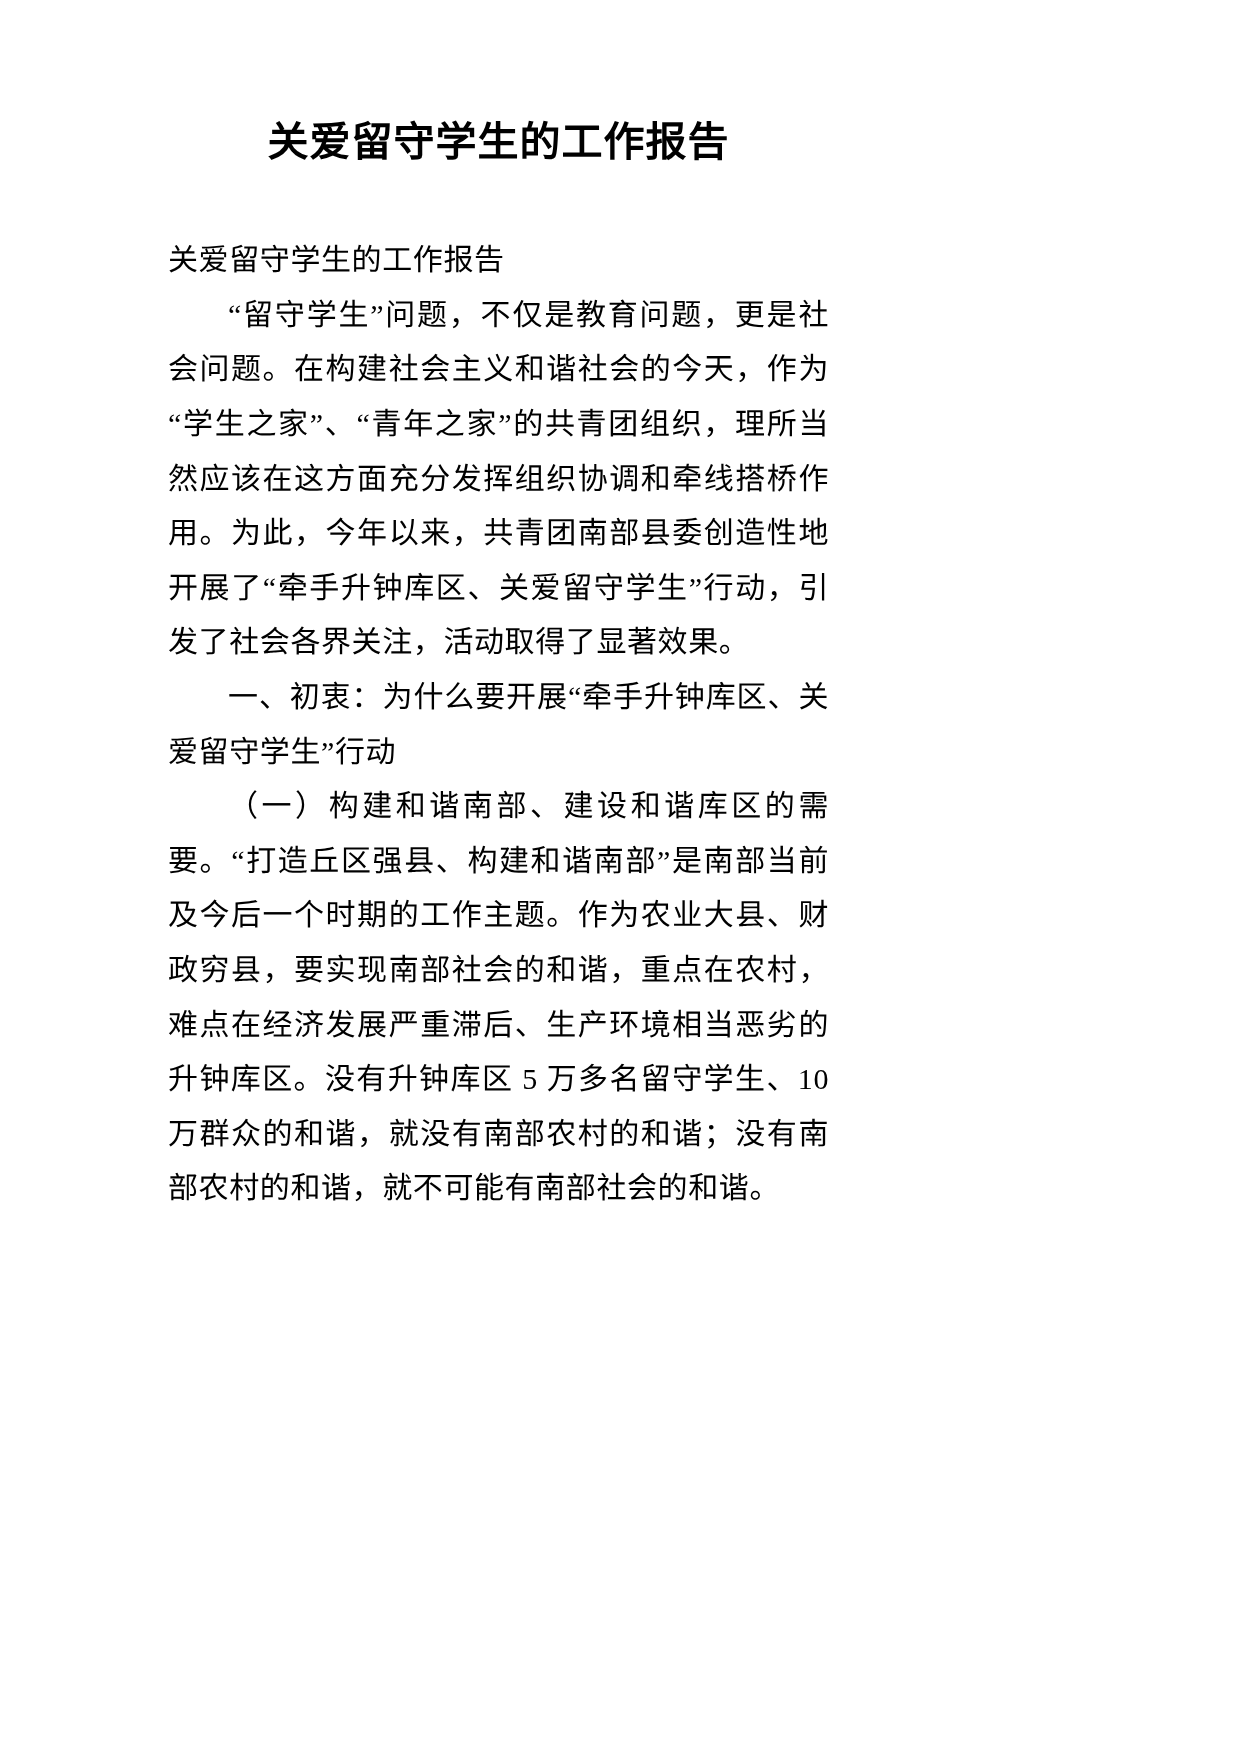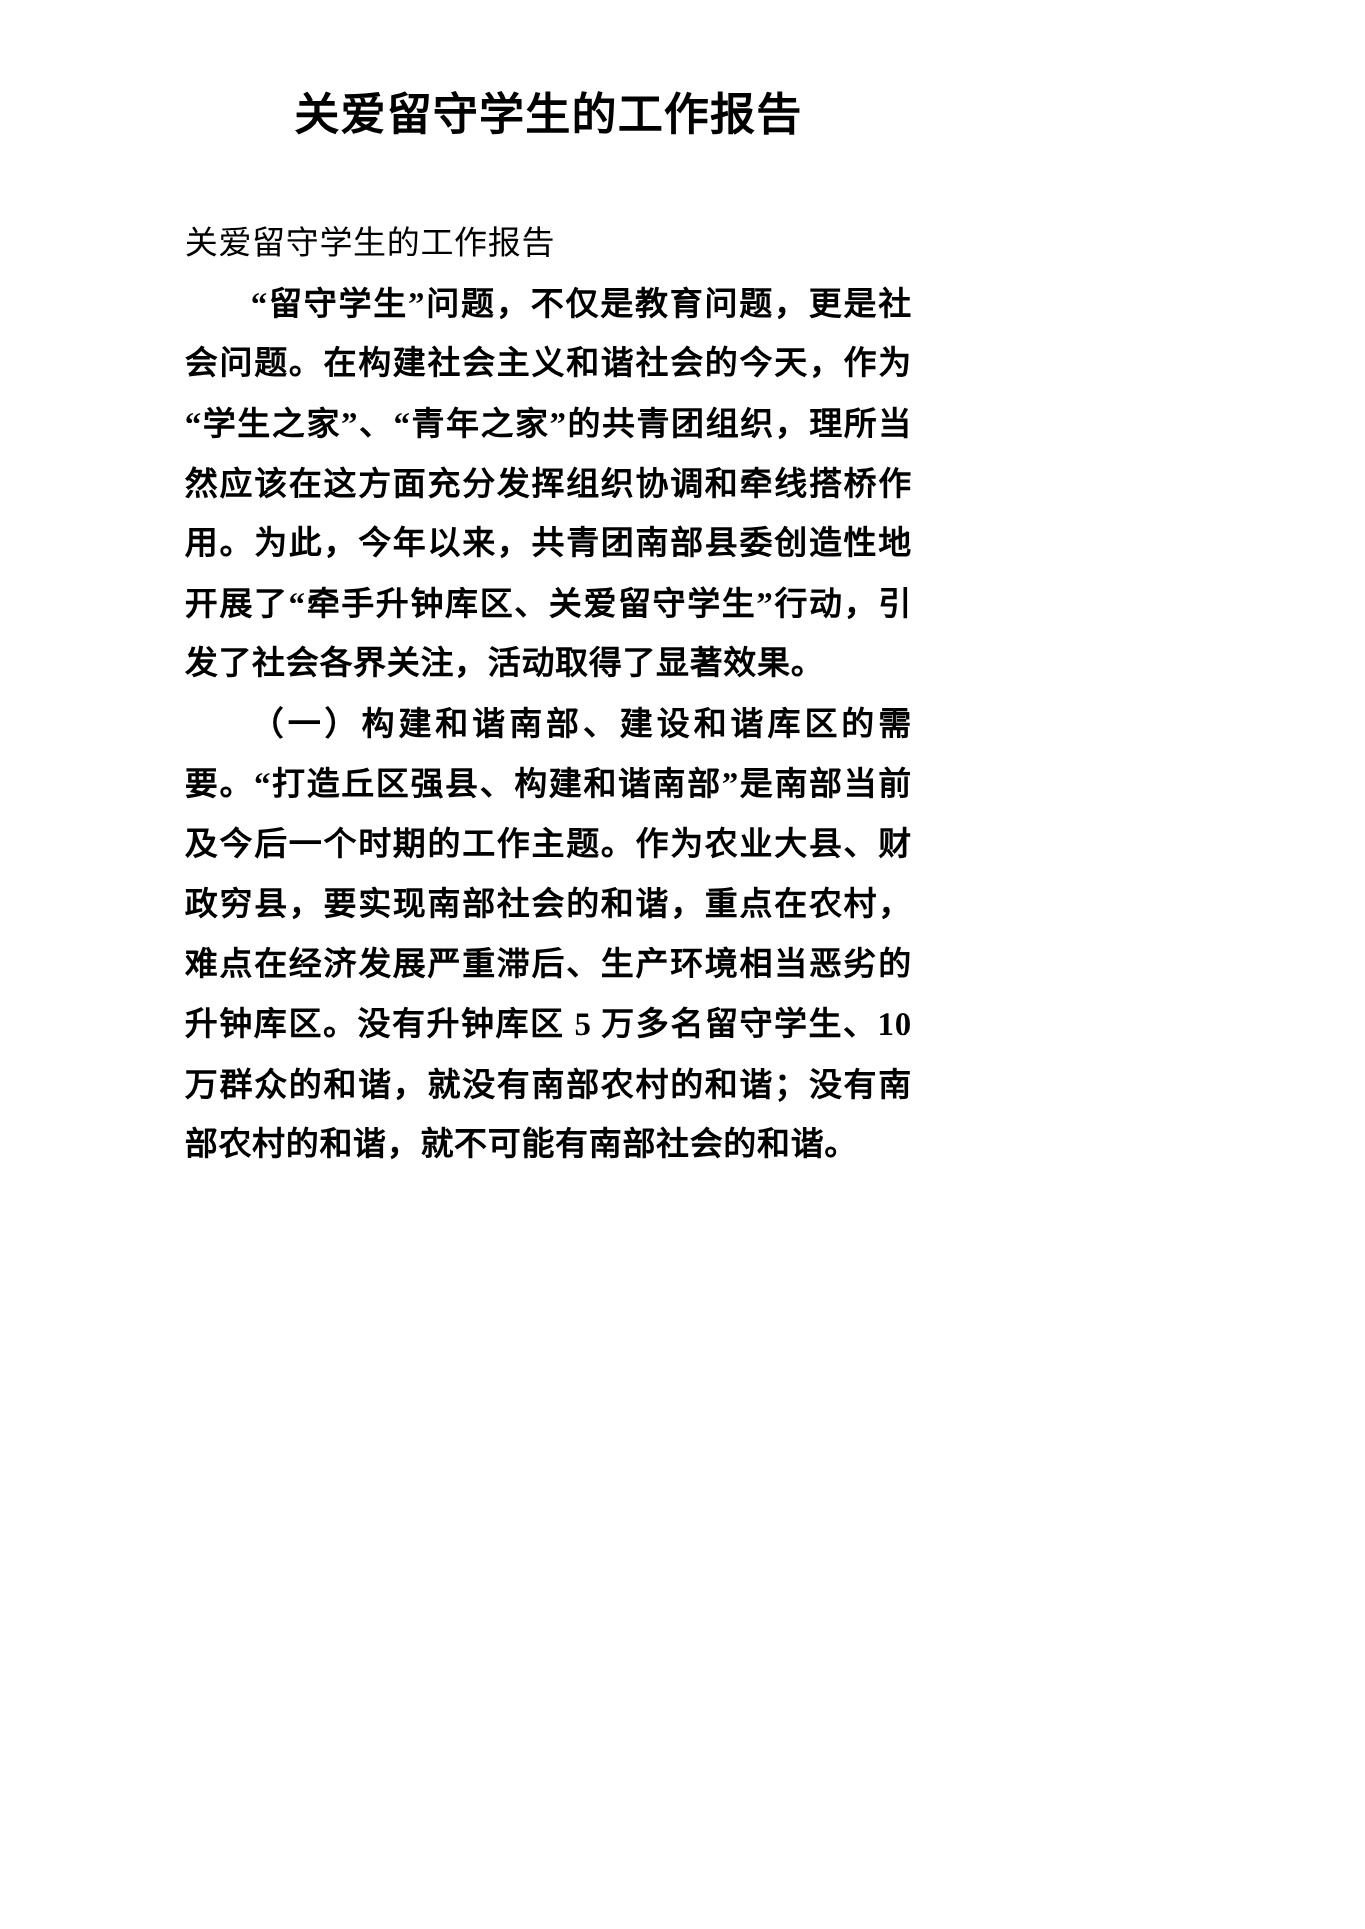--- a/index.html
+++ b/index.html
@@ -6,21 +6,21 @@
     margin: 0;
     padding: 0;
     background: #ffffff;
   }
   .page {
     position: relative;
     width: 997px;
     height: 1754px;
     background: #ffffff;
     box-sizing: border-box;
-    padding: 78px 168px 0 168px;
+    padding: 116px 168px 0 168px;
     font-family: "Liberation Serif", "DejaVu Serif", serif;
     color: #000000;
     overflow: hidden;
   }
   .doc-title {
     font-family: "Liberation Sans", "DejaVu Sans", sans-serif;
     font-weight: bold;
     font-size: 41px;
     line-height: 1.3;
     text-align: center;
@@ -33,29 +33,29 @@
     text-align: justify;
     text-justify: inter-ideograph;
     letter-spacing: 0.6px;
   }
   .para {
     margin: 0;
     text-indent: 0;
   }
   .para.indent {
     text-indent: 2em;
-    font-weight: bold;
   }
 </style>
 </head>
 <body>
 
 <div class="page">
 
   <h1 class="doc-title">关爱留守学生的工作报告</h1>
 
   <div class="body-text">
     <p class="para">关爱留守学生的工作报告</p>
     <p class="para indent">“留守学生”问题，不仅是教育问题，更是社会问题。在构建社会主义和谐社会的今天，作为“学生之家”、“青年之家”的共青团组织，理所当然应该在这方面充分发挥组织协调和牵线搭桥作用。为此，今年以来，共青团南部县委创造性地开展了“牵手升钟库区、关爱留守学生”行动，引发了社会各界关注，活动取得了显著效果。</p>
+    <p class="para indent">一、初衷：为什么要开展“牵手升钟库区、关爱留守学生”行动</p>
     <p class="para indent">（一）构建和谐南部、建设和谐库区的需要。“打造丘区强县、构建和谐南部”是南部当前及今后一个时期的工作主题。作为农业大县、财政穷县，要实现南部社会的和谐，重点在农村，难点在经济发展严重滞后、生产环境相当恶劣的升钟库区。没有升钟库区 5 万多名留守学生、10 万群众的和谐，就没有南部农村的和谐；没有南部农村的和谐，就不可能有南部社会的和谐。</p>
   </div>
 
 </div>
 
 </body></html>

